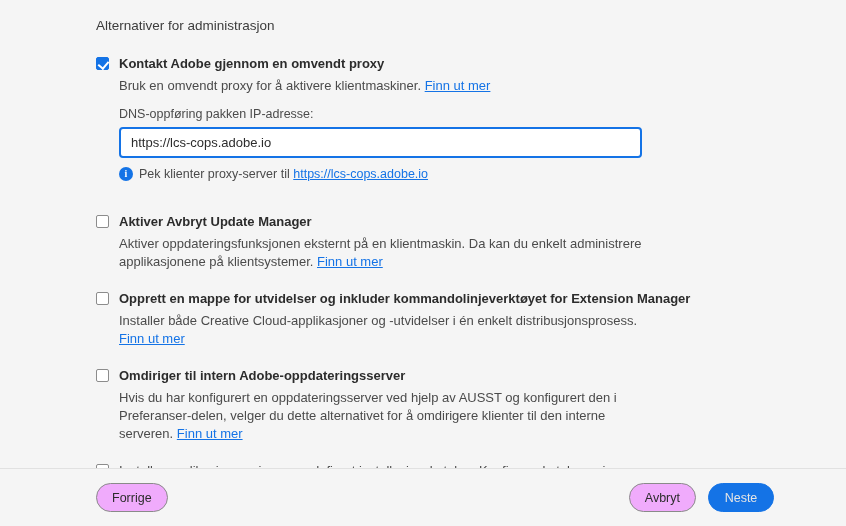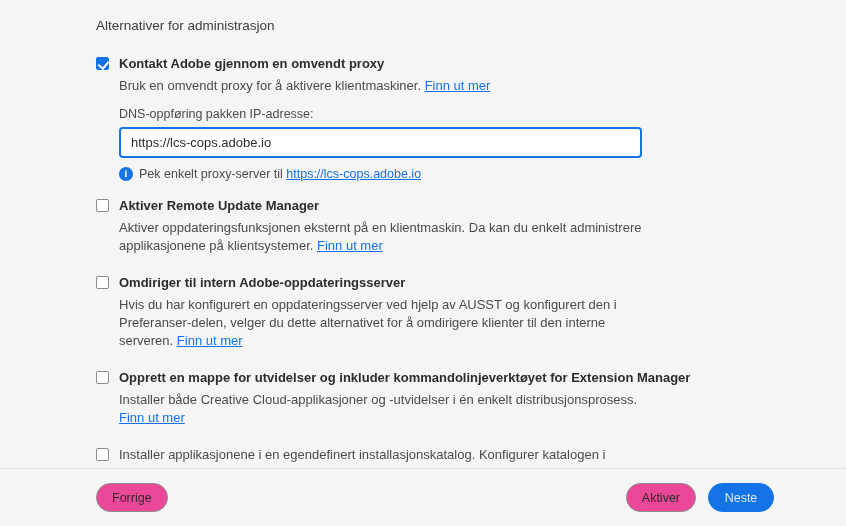--- a/index.html
+++ b/index.html
@@ -34,21 +34,21 @@
     font-size: 13.5px;
     font-weight: normal;
     color: #3c3c3c;
     margin: 0 0 22px 0;
   }
   .option {
     position: relative;
     padding-left: 17px;
     margin-bottom: 19px;
   }
-  .option.first { margin-bottom: 16px; }
+  .option.first { margin-bottom: 32px; }
   .cb {
     position: absolute;
     left: 0;
     top: 2px;
     width: 13px;
     height: 13px;
     border: 1px solid #8c8c8c;
     border-radius: 2px;
     background: #fff;
   }
@@ -154,21 +154,21 @@
   .btn-group { display: flex; gap: 12px; }
   .btn {
     min-width: 66px;
     height: 29px;
     padding: 0 15px;
     border-radius: 15px;
     font-family: "Liberation Sans", sans-serif;
     font-size: 12.5px;
     cursor: pointer;
     border: 1px solid #8a8a8a;
-    background: #ec4899;
+    background: #f0abfc;
     color: #2c2c2c;
   }
   .btn.primary {
     background: #1473e6;
     border-color: #1473e6;
     color: #e5e5e5;
   }
 </style>
 </head>
 <body>
@@ -182,54 +182,54 @@
     <div class="option first">
       <div class="cb checked"></div>
       <span class="opt-label">Kontakt Adobe gjennom en omvendt proxy</span>
       <span class="opt-desc"><span>Bruk en omvendt proxy for å aktivere klientmaskiner.</span> <a class="link">Finn ut mer</a></span>
       <span class="field-label">DNS-oppføring pakken IP-adresse:</span>
       <div class="input-wrap">
         <input class="text-input" type="text" value="https://lcs-cops.adobe.io" style="">
       </div>
       <div class="hint-row">
         <span class="info-icon">i</span>
-        <span>Pek enkelt proxy-server til</span>
+        <span>Pek klienter proxy-server til</span>
         <span>&nbsp;</span>
         <a class="link">https://lcs-cops.adobe.io</a>
       </div>
     </div>
 
     <div class="option">
       <div class="cb"></div>
-      <span class="opt-label">Aktiver Remote Update Manager</span>
+      <span class="opt-label">Aktiver Avbryt Update Manager</span>
       <span class="opt-desc"><span>Aktiver oppdateringsfunksjonen eksternt på en klientmaskin. Da kan du enkelt administrere applikasjonene på klientsystemer.</span> <a class="link">Finn ut mer</a></span>
+    </div>
+
+    <div class="option">
+      <div class="cb"></div>
+      <span class="opt-label">Opprett en mappe for utvidelser og inkluder kommandolinjeverktøyet for Extension Manager</span>
+      <span class="opt-desc"><span>Installer både Creative Cloud-applikasjoner og -utvidelser i én enkelt distribusjonsprosess.</span> <a class="link">Finn ut mer</a></span>
     </div>
 
     <div class="option">
       <div class="cb"></div>
       <span class="opt-label">Omdiriger til intern Adobe-oppdateringsserver</span>
       <span class="opt-desc"><span>Hvis du har konfigurert en oppdateringsserver ved hjelp av AUSST og konfigurert den i Preferanser-delen, velger du dette alternativet for å omdirigere klienter til den interne serveren.</span> <a class="link">Finn ut mer</a></span>
-    </div>
-
-    <div class="option">
-      <div class="cb"></div>
-      <span class="opt-label">Opprett en mappe for utvidelser og inkluder kommandolinjeverktøyet for Extension Manager</span>
-      <span class="opt-desc"><span>Installer både Creative Cloud-applikasjoner og -utvidelser i én enkelt distribusjonsprosess.</span> <a class="link">Finn ut mer</a></span>
     </div>
 
     <div class="option">
       <div class="cb"></div>
       <span class="opt-desc"><span>Installer applikasjonene i en egendefinert installasjonskatalog. Konfigurer katalogen i Preferanser-delen.</span> <a class="link">Finn ut mer</a></span>
     </div>
 
   </div>
 
   <div class="footer">
     <div class="footer-inner">
       <button class="btn">Forrige</button>
       <div class="btn-group">
-        <button class="btn">Aktiver</button>
+        <button class="btn">Avbryt</button>
         <button class="btn primary">Neste</button>
       </div>
     </div>
   </div>
 
 </div>
 
 </body></html>

